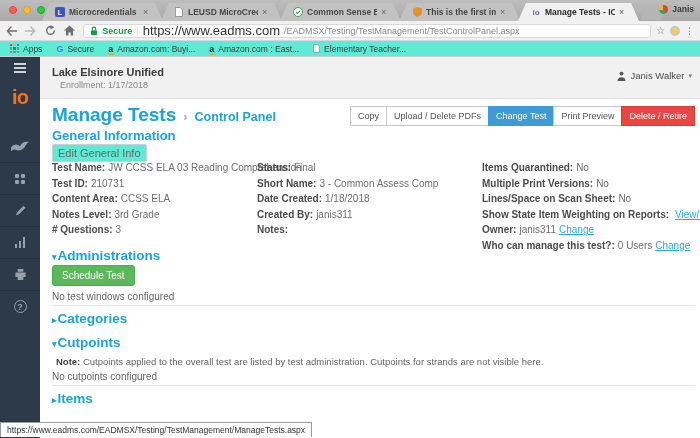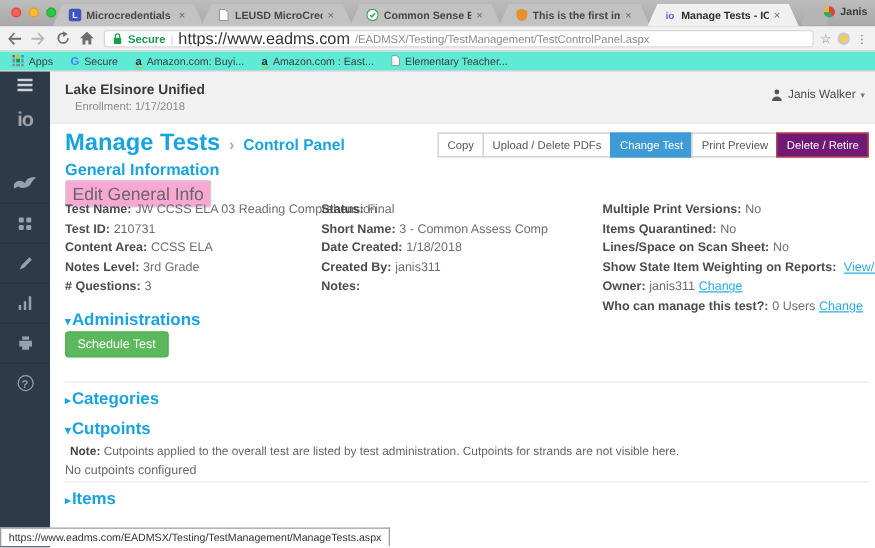--- a/index.html
+++ b/index.html
@@ -68,21 +68,21 @@
   .a-icon::before{ content:"a"; }
   .a-icon::after{ content:""; position:absolute; left:0; bottom:-2px; width:7px; height:3px;
     border-bottom:1.5px solid #f90; border-radius:0 0 6px 6px; }
 
   
   .sidebar { position:absolute; top:57px; left:0; width:40px; height:381px; background:#2c3a4a; z-index:10; }
   .hamburger { height:22px; display:flex; flex-direction:column; justify-content:center;
     align-items:center; gap:2px; }
   .hamburger i { width:12px; height:2px; background:#cdd3d8; }
   .io-logo { height:36px; display:flex; align-items:center; justify-content:center;
-    color:#a3a3a3; font-size:16px; font-weight:800; letter-spacing:-1px; }
+    color:#f97316; font-size:20px; font-weight:800; letter-spacing:-1px; }
   .side-nav { position:absolute; top:73px; left:0; width:40px; }
   .snav { height:32px; display:flex; align-items:center; justify-content:center;
     color:#97a1ab; border-top:1px solid #26323f; }
   .snav:first-child { border-top:none; }
   .chart-bars { display:flex; align-items:flex-end; gap:1.5px; height:11px; }
   .chart-bars i { width:2.5px; background:#97a1ab; }
   .grid4 { width:10px; height:10px; display:grid; grid-template-columns:1fr 1fr; gap:2px; }
   .grid4 i { background:#97a1ab; border-radius:1px; }
   .help-circle { width:13px; height:13px; border-radius:50%; border:1.5px solid #97a1ab;
     font-size:9px; font-weight:bold; display:flex; align-items:center; justify-content:center; }
@@ -102,24 +102,24 @@
   .crumb { position:absolute; left:12px; top:5px; display:flex; align-items:baseline; gap:7px; }
   .page-title { font-size:19px; font-weight:bold; color:#1ba3dd; }
   .crumb-sep { font-size:13px; font-weight:bold; color:#b0b0b0; }
   .crumb-sep::before{ content:"›"; }
   .crumb-sub { font-size:12.5px; font-weight:bold; color:#1ba3dd; }
 
   .btn-group { position:absolute; right:5px; top:7px; display:flex; }
   .btn { height:20px; line-height:18px; font-size:9px; padding:0 7px; background:#fff;
     border:1px solid #c9c9c9; color:#555; margin-left:-1px; white-space:nowrap; cursor:pointer; }
   .btn.blue { background:#3e9bd6; border-color:#3e9bd6; color:#fff; }
-  .btn.red { background:#701a75; border-color:#c5443c; color:#fff; }
+  .btn.red { background:#ef4444; border-color:#c5443c; color:#fff; }
 
   .gen-heading { position:absolute; left:12px; top:29px; font-size:13px; font-weight:bold; color:#1ba3dd; }
-  .edit-btn { position:absolute; left:12px; top:45px; font-size:14px; color:#666; background:#f9a8d4;
+  .edit-btn { position:absolute; left:12px; top:45px; font-size:11px; color:#666; background:#5eead4;
     border:1px solid #cfcfcf; border-radius:2px; padding:2px 5px; cursor:pointer; }
 
   .fields { position:absolute; top:61px; left:0; width:660px; }
   .col { position:absolute; top:0; }
   .col.c1 { left:12px; width:215px; }
   .col.c2 { left:217px; width:205px; }
   .col.c3 { left:442px; width:215px; }
   .frow { font-size:10px; line-height:15.5px; color:#6e6e6e; white-space:nowrap; }
   .flabel { font-weight:bold; color:#4c4c4c; margin-right:3px; }
   .flink { color:#29abe2; text-decoration:underline; margin-left:3px; cursor:pointer; }
@@ -366,33 +366,34 @@
       <div class="frow"><span class="flabel"># Questions:</span><span>3</span></div>
     </div>
     <div class="col c2">
       <div class="frow"><span class="flabel">Status:</span><span>Final</span></div>
       <div class="frow"><span class="flabel">Short Name:</span><span>3 - Common Assess Comp</span></div>
       <div class="frow"><span class="flabel">Date Created:</span><span>1/18/2018</span></div>
       <div class="frow"><span class="flabel">Created By:</span><span>janis311</span></div>
       <div class="frow"><span class="flabel">Notes:</span><span></span></div>
     </div>
     <div class="col c3">
+      <div class="frow"><span class="flabel">Items Quarantined:</span><span>No</span></div>
       <div class="frow"><span class="flabel">Multiple Print Versions:</span><span>No</span></div>
-      <div class="frow"><span class="flabel">Items Quarantined:</span><span>No</span></div>
       <div class="frow"><span class="flabel">Lines/Space on Scan Sheet:</span><span>No</span></div>
       <div class="frow"><span class="flabel">Show State Item Weighting on Reports:</span><a class="flink">View/Edit</a></div>
       <div class="frow"><span class="flabel">Owner:</span><span>janis311</span><a class="flink">Change</a></div>
       <div class="frow"><span class="flabel">Who can manage this test?:</span><span>0 Users</span><a class="flink">Change</a></div>
     </div>
   </div>
 
   <div class="sec-title" style="top:149px">
     <span class="tri down"></span><span>Administrations</span>
   </div>
   <button class="sched-btn">Schedule Test</button>
+  <div class="empty-txt" style="top:192px">No test windows configured</div>
   <div class="divider" style="top:206px"></div>
 
   <div class="sec-title" style="top:212px">
     <span class="tri right"></span><span>Categories</span>
   </div>
 
   <div class="sec-title" style="top:236px">
     <span class="tri down"></span><span>Cutpoints</span>
   </div>
   <div class="note-line">

